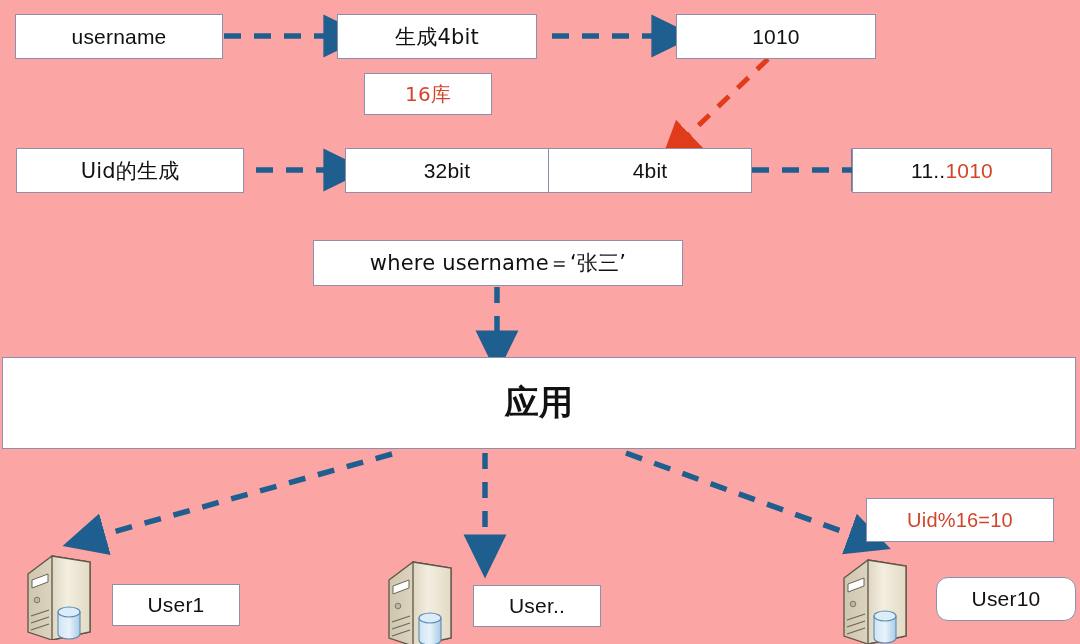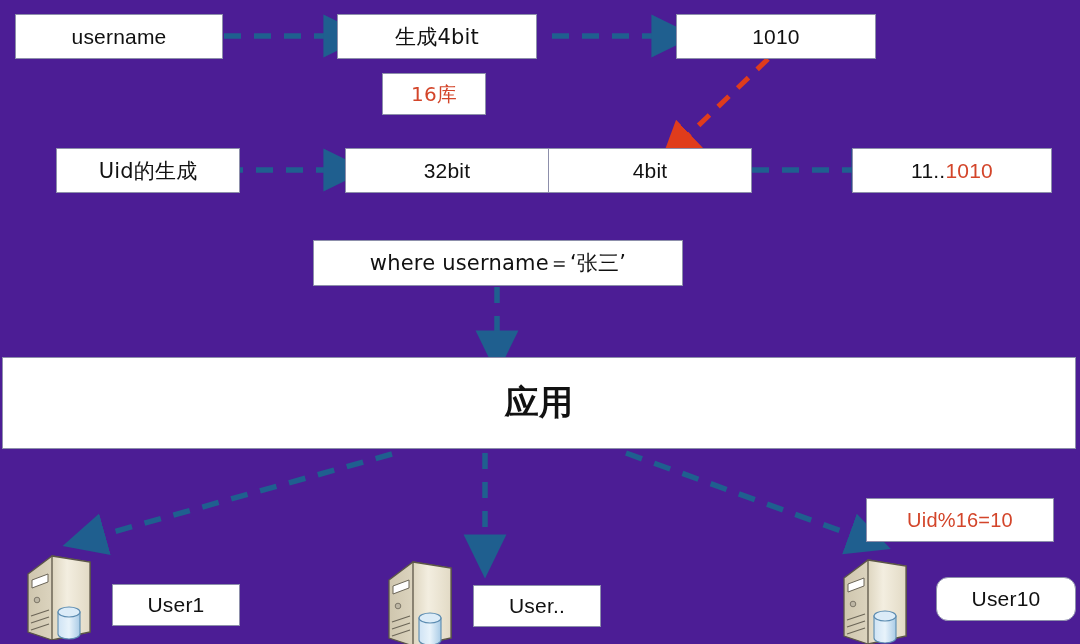--- a/index.html
+++ b/index.html
@@ -8,21 +8,21 @@
     padding: 0;
     background: #ffffff;
   }
   body {
     font-family: "Liberation Sans", "DejaVu Sans", sans-serif;
   }
   #stage {
     position: relative;
     width: 1080px;
     height: 644px;
-    background: #4c1d95;
+    background: #fca5a5;
     overflow: hidden;
   }
   .box {
     position: absolute;
     box-sizing: border-box;
     border: 1.6px solid #8d8fab;
     background: #ffffff;
     display: flex;
     align-items: center;
     justify-content: center;
@@ -112,29 +112,29 @@
   </svg>
 
   <div class="box" style="left:15px; top:14px; width:208px; height:45px;">
     <span>username</span>
   </div>
 
   <div class="box cjk" style="left:337px; top:14px; width:200px; height:45px;">
     <span>生成4bit</span>
   </div>
 
-  <div class="box cjk red-text" style="left:382px; top:73px; width:104px; height:42px;">
+  <div class="box cjk red-text" style="left:364px; top:73px; width:128px; height:42px;">
     <span>16库</span>
   </div>
 
   <div class="box" style="left:676px; top:14px; width:200px; height:45px;">
     <span>1010</span>
   </div>
 
-  <div class="box cjk" style="left:16px; top:148px; width:184px; height:45px;margin-left:40px;">
+  <div class="box cjk" style="left:16px; top:148px; width:228px; height:45px;">
     <span>Uid的生成</span>
   </div>
 
   <div class="box" style="left:345px; top:148px; width:204px; height:45px;">
     <span>32bit</span>
   </div>
 
   <div class="box" style="left:548px; top:148px; width:204px; height:45px;">
     <span>4bit</span>
   </div>

